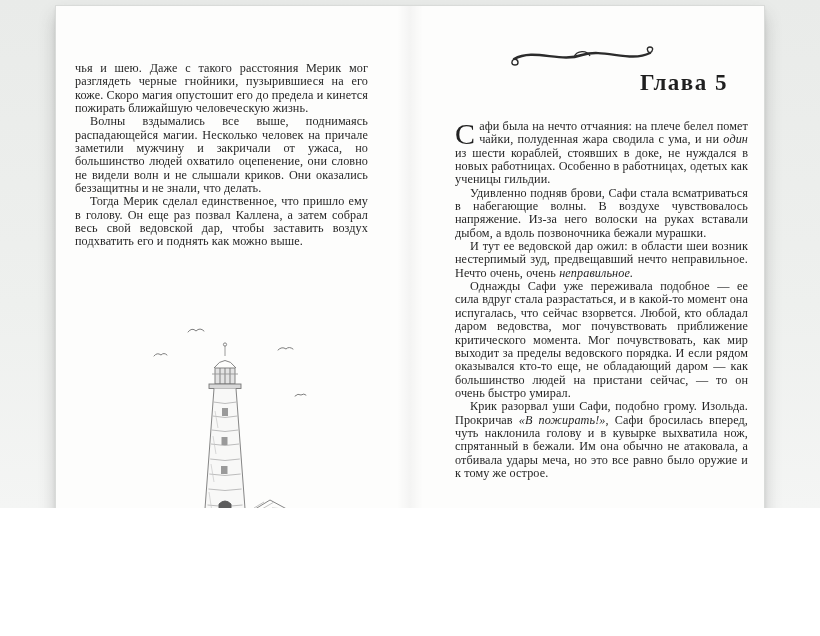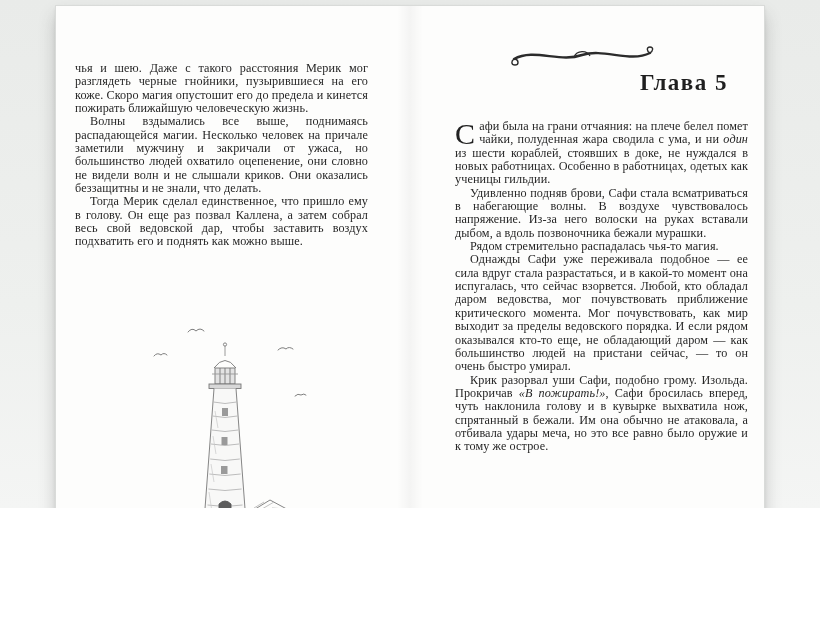--- a/index.html
+++ b/index.html
@@ -130,22 +130,22 @@
       <svg class="ornament" width="148" height="20" viewBox="0 0 148 20" fill="none">
         <path d="M6,13 C26,2 52,17 74,9 C96,2 122,17 142,7" stroke="#2b2b2b" stroke-width="2.4" stroke-linecap="round"></path>
         <path d="M6,13 c-3,2 -3,6 1,6 c4,0 4,-5 0,-6" stroke="#2b2b2b" stroke-width="1.4"></path>
         <path d="M142,7 c3,-2 4,-6 0,-6 c-4,0 -3,5 0,6" stroke="#2b2b2b" stroke-width="1.4"></path>
         <path d="M66,11 c3,-7 13,-7 16,-1" stroke="#2b2b2b" stroke-width="1.2"></path>
       </svg>
       <h2 class="chapter-title">Глава 5</h2>
     </div>
 
     <div class="body-text right-text">
-        <p class="para"><span class="dropcap">С</span><span>афи была на грани отчаяния: на плече белел помет чайки, полуденная жара сводила с ума, и ни </span><span class="em">один</span><span> из шести кораблей, стоявших в доке, не нуждался в новых работницах. Особенно в работницах, одетых как ученицы гильдии.</span></p>
+        <p class="para"><span class="dropcap">С</span><span>афи была на нечто отчаяния: на плече белел помет чайки, полуденная жара сводила с ума, и ни </span><span class="em">один</span><span> из шести кораблей, стоявших в доке, не нуждался в новых работницах. Особенно в работницах, одетых как ученицы гильдии.</span></p>
         <p class="para indent"><span>Удивленно подняв брови, Сафи стала всматриваться в набегающие волны. В воздухе чувствовалось напряжение. Из-за него волоски на руках вставали дыбом, а вдоль позвоночника бежали мурашки.</span></p>
-        <p class="para indent"><span>Рядом стремительно распадалась чья-то магия.</span></p>
+        <p class="para indent"><span>И тут ее ведовской дар ожил: в области шеи возник нестерпимый зуд, предвещавший нечто неправильное. Нечто очень, очень </span><span class="em">неправильное.</span></p>
         <p class="para indent"><span>Однажды Сафи уже переживала подобное — ее сила вдруг стала разрастаться, и в какой-то момент она испугалась, что сейчас взорвется. Любой, кто обладал даром ведовства, мог почувствовать приближение критического момента. Мог почувствовать, как мир выходит за пределы ведовского порядка. И если рядом оказывался кто-то еще, не обладающий даром — как большинство людей на пристани сейчас, — то он очень быстро умирал.</span></p>
         <p class="para indent"><span>Крик разорвал уши Сафи, подобно грому. Изольда. Прокричав </span><span class="em">«В пожирать!»</span><span>, Сафи бросилась вперед, чуть наклонила голову и в кувырке выхватила нож, спрятанный в бежали. Им она обычно не атаковала, а отбивала удары меча, но это все равно было оружие и к тому же острое.</span></p>
       </div>
 
     <div class="page-number">49</div>
   </div>
 </div>
 
 </body></html>

